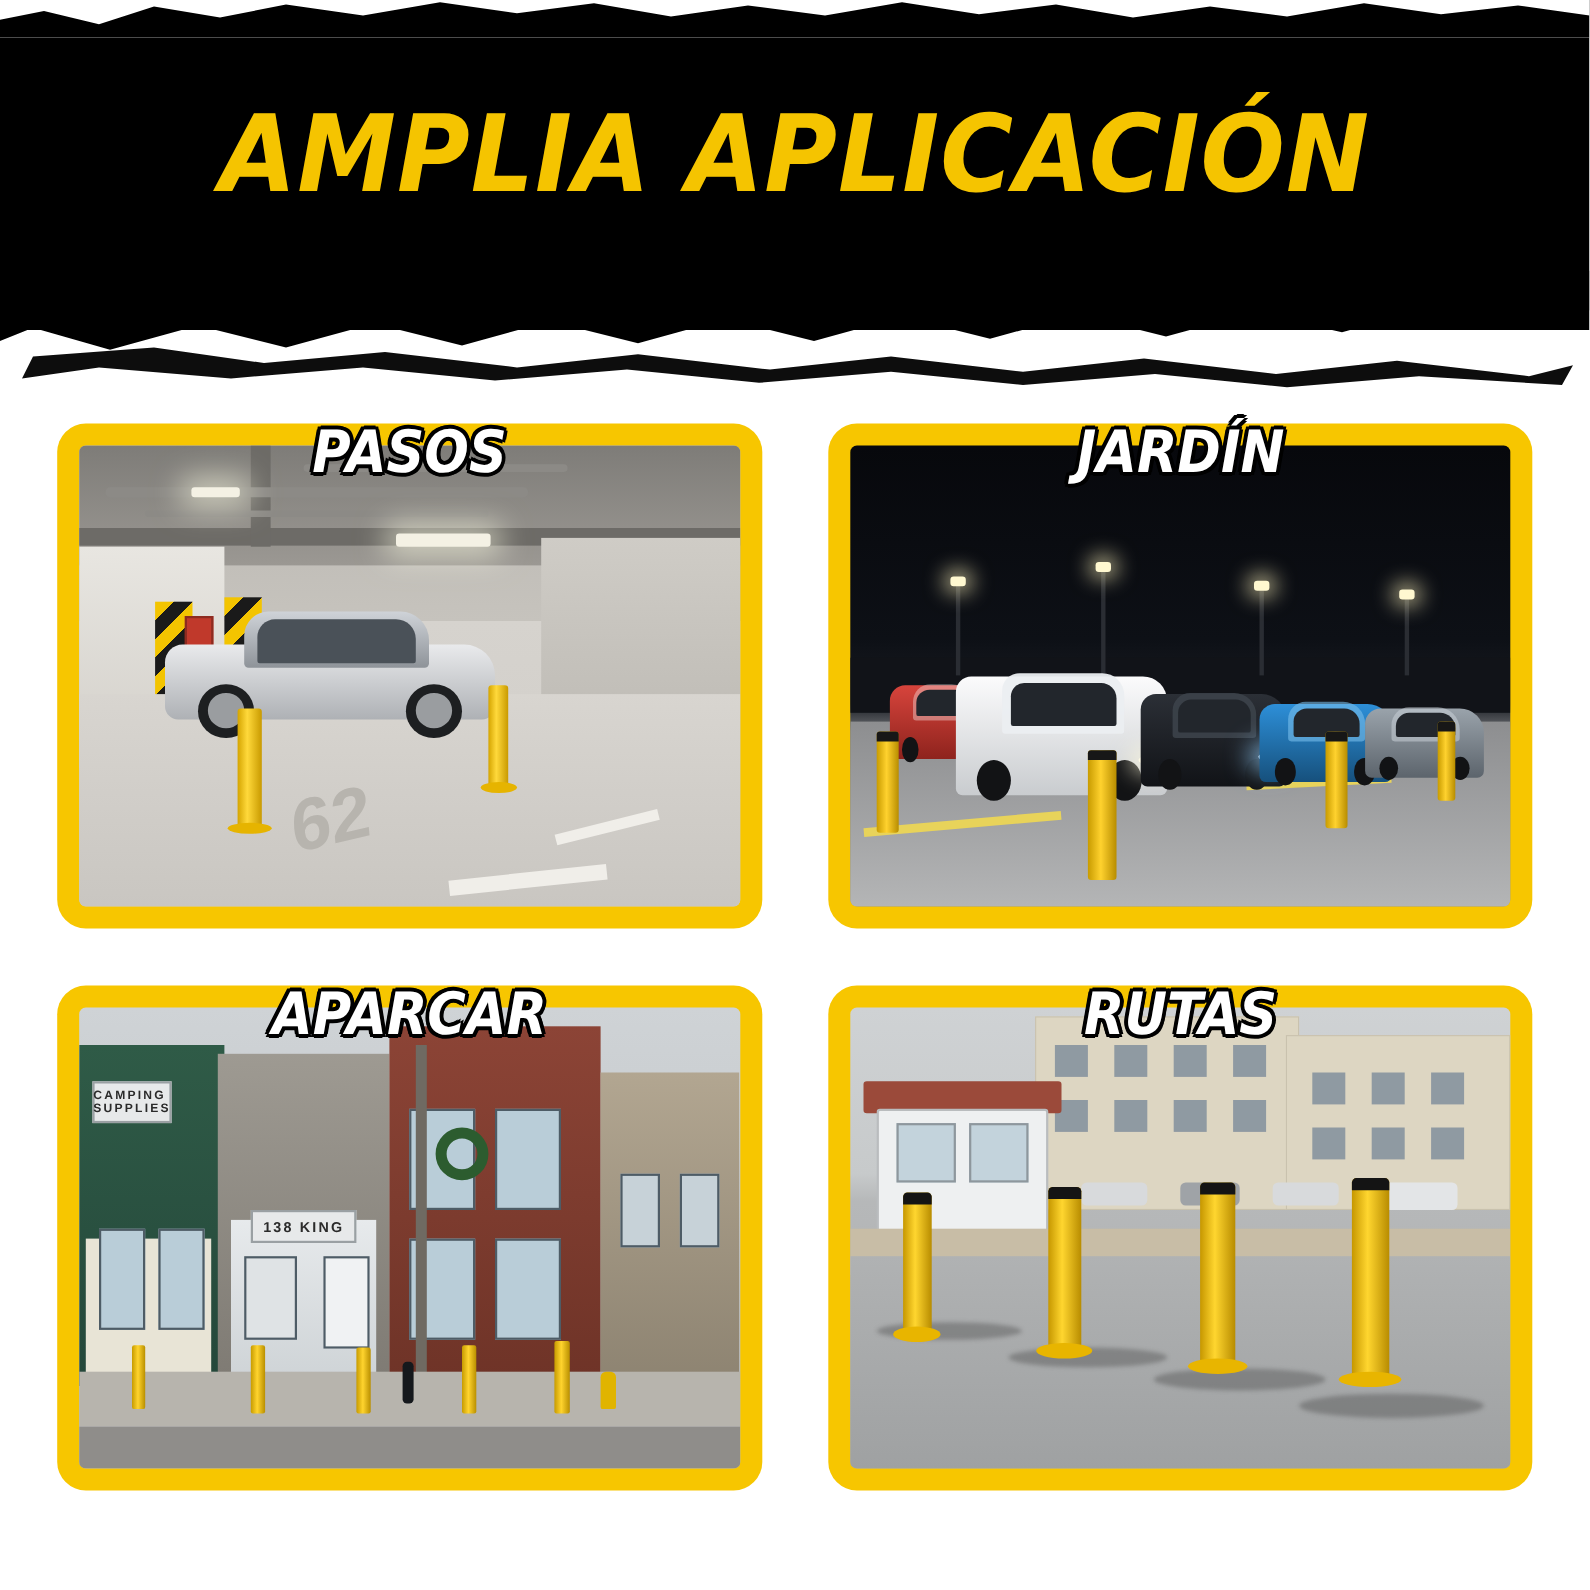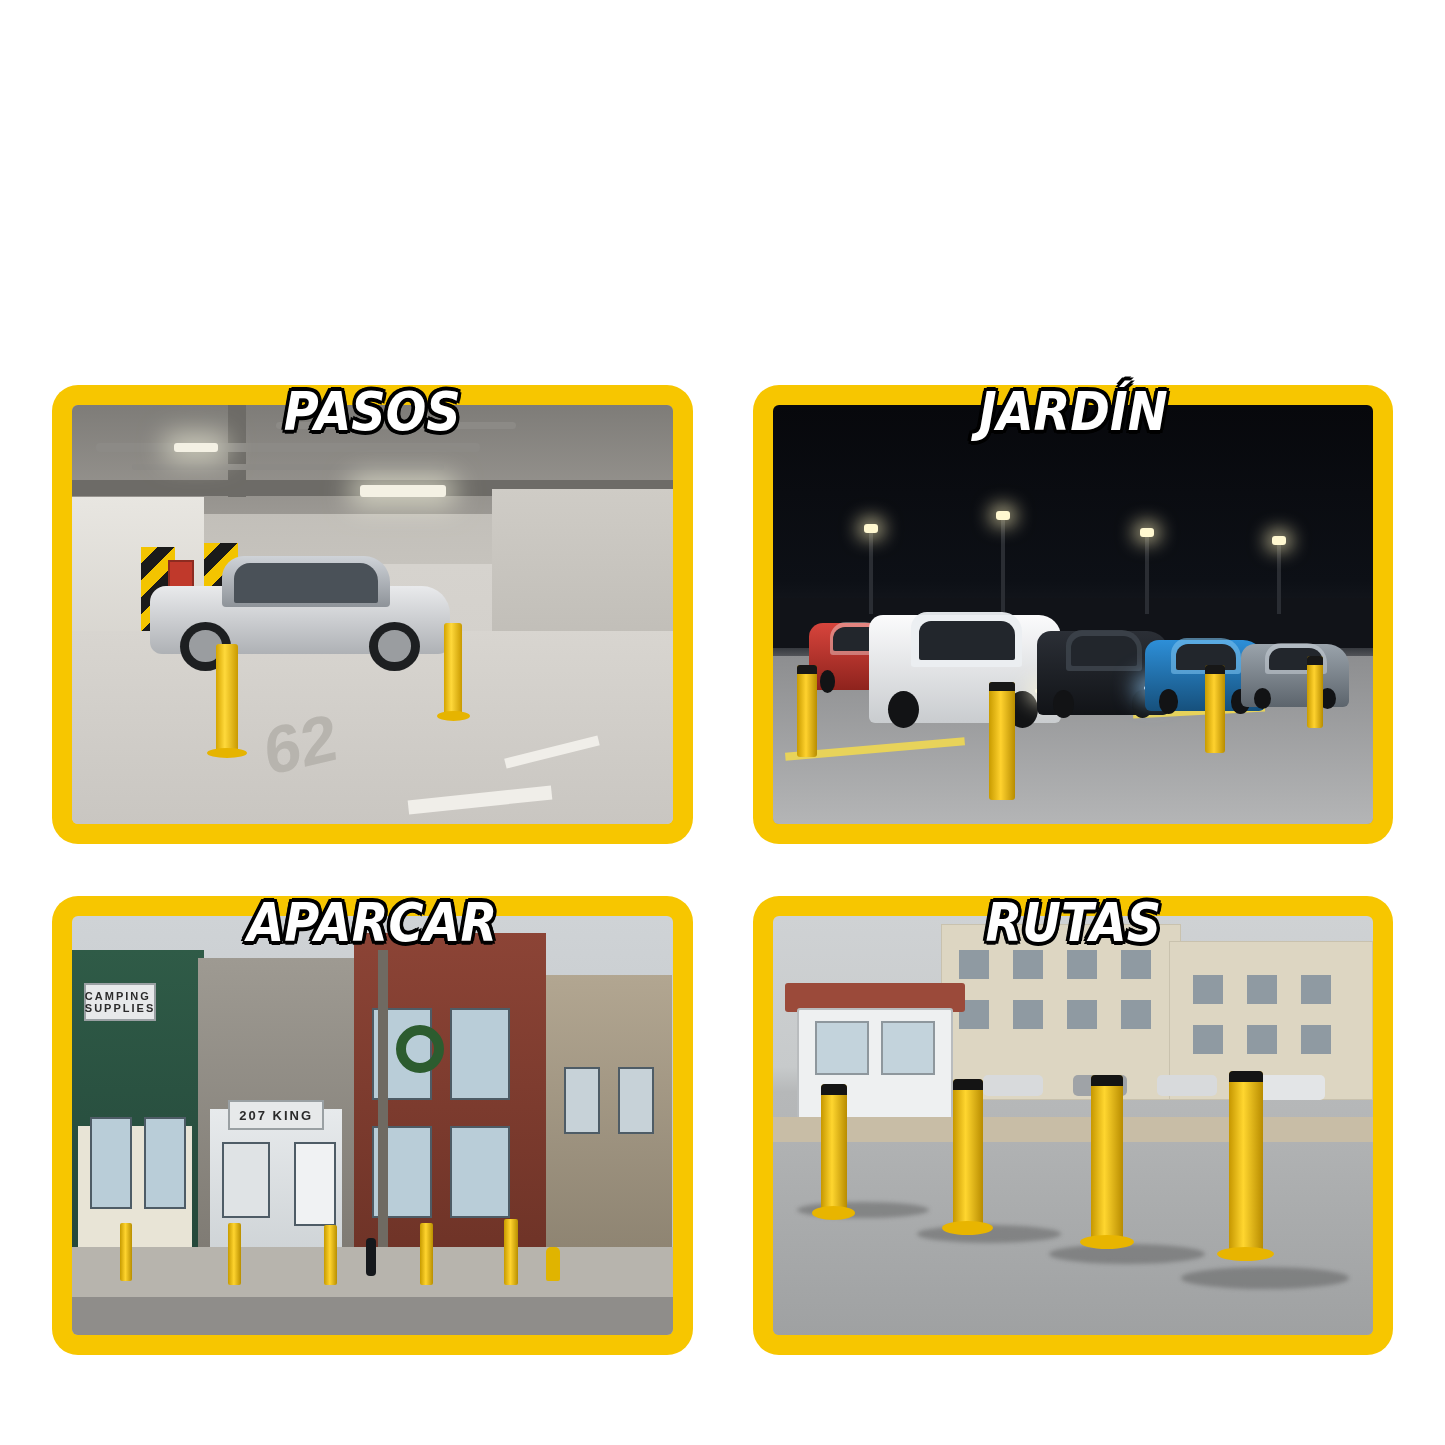--- a/index.html
+++ b/index.html
@@ -149,20 +149,37 @@
   .s4 .bol::before { content:""; position:absolute; left:0; top:0; width:100%; height:11px; background:#141414; border-radius:4px 4px 0 0; }
   .s4 .bol::after { content:""; position:absolute; left:-34%; bottom:-8px; width:168%; height:14px; background:#e8b500; border-radius:50%; }
   .s4 .shadow { position:absolute; background:rgba(60,60,60,.35); border-radius:50%; filter:blur(2px); }
   .s4 .car4 { position:absolute; background:#d8dadc; border-radius:5px; }
 </style>
 </head>
 <body>
 
 <div class="page">
 
+  <div class="header-band">
+
+    <div class="tear-top">
+      <svg viewBox="0 0 1445 34" preserveAspectRatio="none" aria-hidden="true">
+        <path d="M0,34 L0,18 L40,10 L90,22 L140,6 L200,16 L260,4 L330,14 L400,2 L470,12 L540,3 L610,15 L680,5 L750,14 L820,2 L890,13 L960,4 L1030,16 L1100,6 L1170,15 L1240,3 L1310,13 L1380,5 L1445,14 L1445,34 Z" fill="#000"></path>
+      </svg>
+    </div>
+
+    <div class="header-title">AMPLIA APLICACIÓN</div>
+
+    <div class="tear-bottom">
+      <svg viewBox="0 0 1445 110" preserveAspectRatio="none" aria-hidden="true">
+        <path d="M0,0 L1445,0 L1445,36 L1380,52 L1300,34 L1220,56 L1140,38 L1060,60 L980,40 L900,62 L820,42 L740,64 L660,44 L580,66 L500,46 L420,68 L340,48 L260,70 L180,50 L100,72 L30,52 L0,64 Z" fill="#000"></path>
+        <path d="M30,78 L140,70 L240,84 L350,74 L470,88 L580,76 L700,90 L810,78 L930,92 L1040,80 L1160,94 L1270,82 L1390,96 L1430,86 L1420,104 L1290,96 L1170,106 L1050,94 L930,104 L810,92 L690,102 L570,90 L450,100 L330,88 L210,98 L90,88 L20,98 Z" fill="#000" opacity="0.95"></path>
+      </svg>
+    </div>
+  </div>
 
   <div class="grid">
 
     <div class="card">
       <div class="card-photo s1">
         <div class="ceiling"></div>
         <div class="beam" style="left:0;top:18%;width:100%;height:16px;"></div>
         <div class="beam" style="left:26%;top:0;width:18px;height:22%;"></div>
         <div class="pipe" style="left:4%;top:9%;width:64%;height:9px;"></div>
         <div class="pipe" style="left:10%;top:14%;width:52%;height:6px;"></div>
@@ -249,21 +266,21 @@
       <div class="card-photo s3">
 
         <div class="bldg" style="left:0;width:22%;height:74%;background:linear-gradient(#2f5b47,#24473a);"></div>
         <div class="bldg" style="left:1%;bottom:20%;width:19%;height:30%;background:#e8e4d6;"></div>
         <div class="win3" style="left:3%;top:48%;width:7%;height:22%;"></div>
         <div class="win3" style="left:12%;top:48%;width:7%;height:22%;"></div>
         <div class="sign" style="left:2%;top:16%;width:12%;height:9%;font-size:11px;">CAMPING<br>SUPPLIES</div>
 
         <div class="bldg" style="left:21%;bottom:18%;width:26%;height:72%;background:linear-gradient(#9e9a92,#7e7a73);"></div>
         <div class="bldg" style="left:23%;bottom:20%;width:22%;height:34%;background:linear-gradient(#e7eaec,#cfd4d7);"></div>
-        <div class="sign" style="left:26%;top:44%;width:16%;height:7%;">207 KING</div>
+        <div class="sign" style="left:26%;top:44%;width:16%;height:7%;">138 KING</div>
         <div class="win3" style="left:25%;top:54%;width:8%;height:18%;background:#dfe3e5;"></div>
         <div class="win3" style="left:37%;top:54%;width:7%;height:20%;background:#f0f2f3;"></div>
 
         <div class="bldg" style="left:47%;bottom:18%;width:32%;height:78%;background:linear-gradient(#8c4436,#6e3327);"></div>
         <div class="win3" style="left:50%;top:22%;width:10%;height:22%;"></div>
         <div class="win3" style="left:63%;top:22%;width:10%;height:22%;"></div>
         <div class="win3" style="left:50%;top:50%;width:10%;height:22%;"></div>
         <div class="win3" style="left:63%;top:50%;width:10%;height:22%;"></div>
         <div class="wreath" style="left:54%;top:26%;"></div>
 

